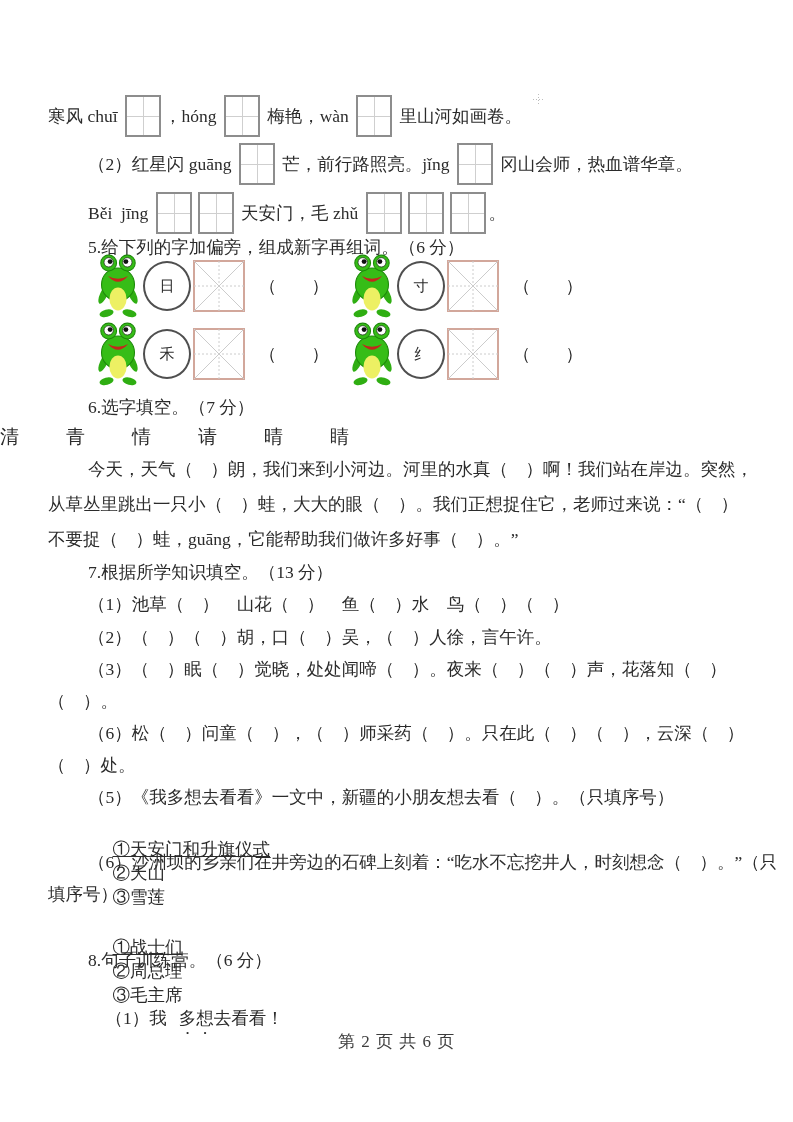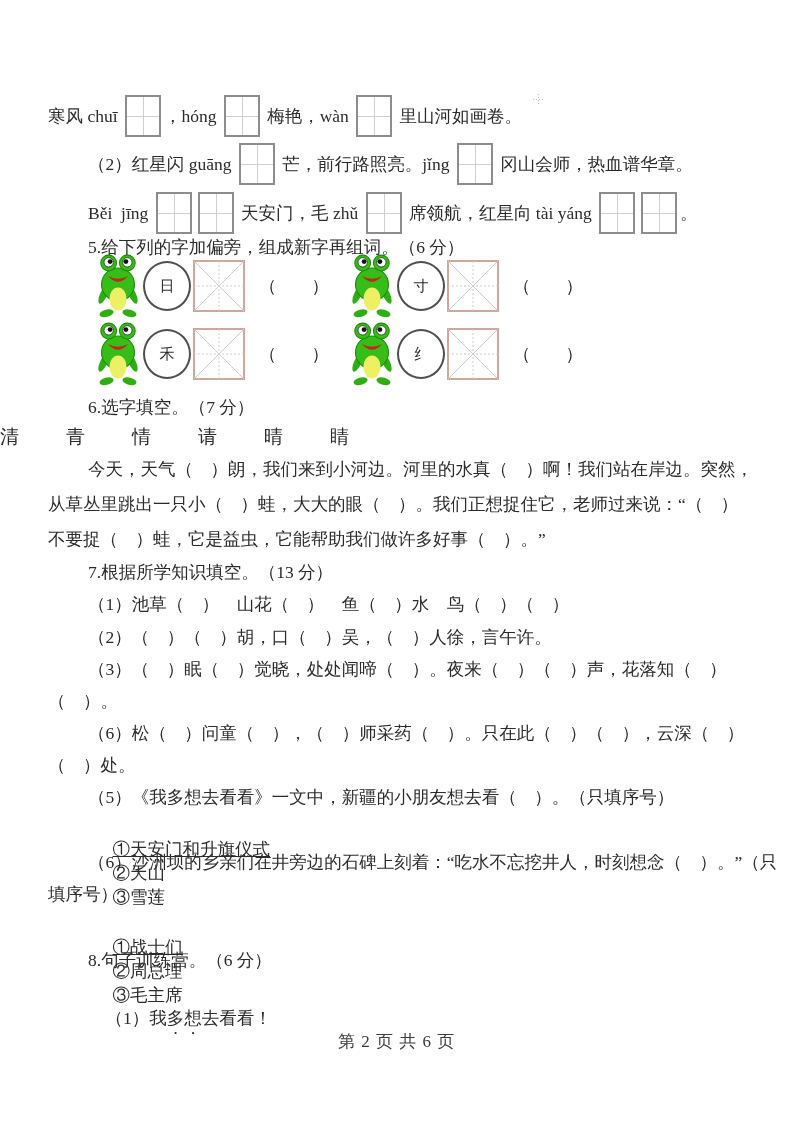--- a/index.html
+++ b/index.html
@@ -19,38 +19,38 @@
   .frog{flex:none;}
   .circle{flex:none;width:44px;height:46px;border:2px solid #4f4f4f;border-radius:50%;
           display:flex;align-items:center;justify-content:center;font-size:15px;background:#fff;margin-left:3px;}
   .mizige{flex:none;margin-left:2px;}
   .blank-label{margin-left:14px;font-size:17.5px;white-space:pre;}
   .chars-row{position:absolute;left:0;width:100%;text-align:left;font-size:19px;letter-spacing:3px;white-space:pre;}
   .opt-row{position:absolute;font-size:17.5px;white-space:pre;}
   .opt-row .o1{display:inline-block;width:232px;text-decoration:underline;}
   .opt-row .o2{display:inline-block;width:160px;}
   .emph{-webkit-text-emphasis:filled dot;-webkit-text-emphasis-position:under right;
-        text-emphasis:filled dot;text-emphasis-position:under right;}
+        text-emphasis:filled dot;text-emphasis-position:under right;margin-left:12px;}
   .footer{position:absolute;left:0;width:100%;text-align:center;font-size:17px;color:#3c3c3c;letter-spacing:1px;}
   .artifact{position:absolute;left:533px;top:94px;width:12px;height:12px;}
   .artifact::before{content:"";position:absolute;left:5px;top:0;width:1px;height:12px;
         background:repeating-linear-gradient(#bdbdbd 0 1px,transparent 1px 3px);}
   .artifact::after{content:"";position:absolute;top:5px;left:0;height:1px;width:12px;
         background:repeating-linear-gradient(90deg,#bdbdbd 0 1px,transparent 1px 3px);}
 </style>
 </head>
 <body>
 
 <div class="page">
 
   <div class="artifact"></div>
 
   <div class="bline" style="top:92px;left:48px"><span>寒风 chuī </span><span class="tzbox"></span><span>，hóng </span><span class="tzbox"></span><span> 梅艳，wàn </span><span class="tzbox"></span><span> 里山河如画卷。</span></div>
   <div class="bline" style="top:140px;left:88px"><span>（2）红星闪 guāng </span><span class="tzbox"></span><span> 芒，前行路照亮。jǐng </span><span class="tzbox"></span><span> 冈山会师，热血谱华章。</span></div>
-  <div class="bline" style="top:189px;left:88px"><span>Běi  jīng </span><span class="tzbox"></span><span class="tzbox"></span><span> 天安门，毛 zhǔ </span><span class="tzbox"></span><span> 席领航，红星向 tài yáng </span><span class="tzbox"></span><span class="tzbox"></span><span>。</span></div>
+  <div class="bline" style="top:189px;left:88px"><span>Běi  jīng </span><span class="tzbox"></span><span class="tzbox"></span><span> 天安门，毛 zhǔ </span><span class="tzbox"></span><span class="tzbox"></span><span class="tzbox"></span><span>。</span></div>
 
   <div class="tline" style="top:234px;left:88px">5.给下列的字加偏旁，组成新字再组词。（6 分）</div>
 
   <div class="frog-item" style="top:252px;left:96px">
     <svg class="frog" width="44" height="66" viewBox="0 0 60 92">
       <ellipse cx="10" cy="58" rx="5" ry="14" fill="#2fae12" transform="rotate(25 10 58)"></ellipse>
       <ellipse cx="50" cy="58" rx="5" ry="14" fill="#2fae12" transform="rotate(-25 50 58)"></ellipse>
       <ellipse cx="14" cy="84" rx="10" ry="5" fill="#2fae12" transform="rotate(-15 14 84)"></ellipse>
       <ellipse cx="46" cy="84" rx="10" ry="5" fill="#2fae12" transform="rotate(15 46 84)"></ellipse>
       <ellipse cx="30" cy="44" rx="23" ry="23" fill="#36bd17" stroke="#1d8a0a" stroke-width="1.5"></ellipse>
@@ -160,21 +160,21 @@
       <line x1="26" y1="1" x2="26" y2="51" stroke="#cccccc" stroke-width="1" stroke-dasharray="2,2"></line>
       <line x1="1" y1="26" x2="51" y2="26" stroke="#cccccc" stroke-width="1" stroke-dasharray="2,2"></line>
     </svg>
     <span class="blank-label">（　　）</span>
   </div>
 
   <div class="tline" style="top:394px;left:88px">6.选字填空。（7 分）</div>
   <div class="chars-row" style="top:424px">清　　青　　情　　请　　晴　　睛</div>
   <div class="tline" style="top:456px;left:88px">今天，天气（　）朗，我们来到小河边。河里的水真（　）啊！我们站在岸边。突然，</div>
   <div class="tline" style="top:491px;left:48px">从草丛里跳出一只小（　）蛙，大大的眼（　）。我们正想捉住它，老师过来说：“（　）</div>
-  <div class="tline" style="top:526px;left:48px">不要捉（　）蛙，它是益虫，它能帮助我们做许多好事（　）。”</div>
+  <div class="tline" style="top:526px;left:48px">不要捉（　）蛙，guāng，它能帮助我们做许多好事（　）。”</div>
 
   <div class="tline" style="top:559px;left:88px">7.根据所学知识填空。（13 分）</div>
   <div class="tline" style="top:591px;left:88px">（1）池草（　）　山花（　）　鱼（　）水　鸟（　）（　）</div>
   <div class="tline" style="top:624px;left:88px">（2）（　）（　）胡，口（　）吴，（　）人徐，言午许。</div>
   <div class="tline" style="top:656px;left:88px">（3）（　）眠（　）觉晓，处处闻啼（　）。夜来（　）（　）声，花落知（　）</div>
   <div class="tline" style="top:688px;left:48px">（　）。</div>
   <div class="tline" style="top:720px;left:88px">（6）松（　）问童（　），（　）师采药（　）。只在此（　）（　），云深（　）</div>
   <div class="tline" style="top:752px;left:48px">（　）处。</div>
   <div class="tline" style="top:784px;left:88px">（5）《我多想去看看》一文中，新疆的小朋友想去看（　）。（只填序号）</div>
   <div class="opt-row" style="top:816px;left:95px">

